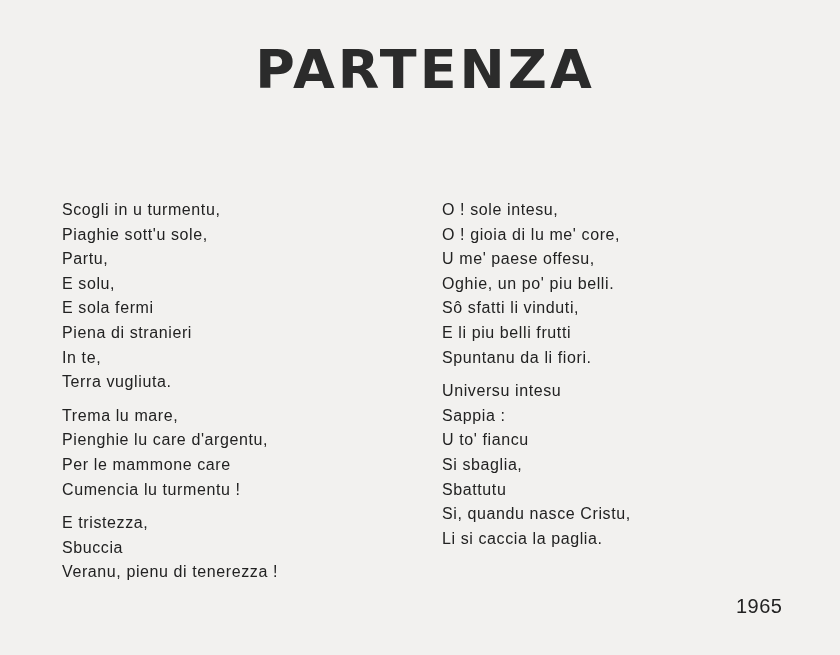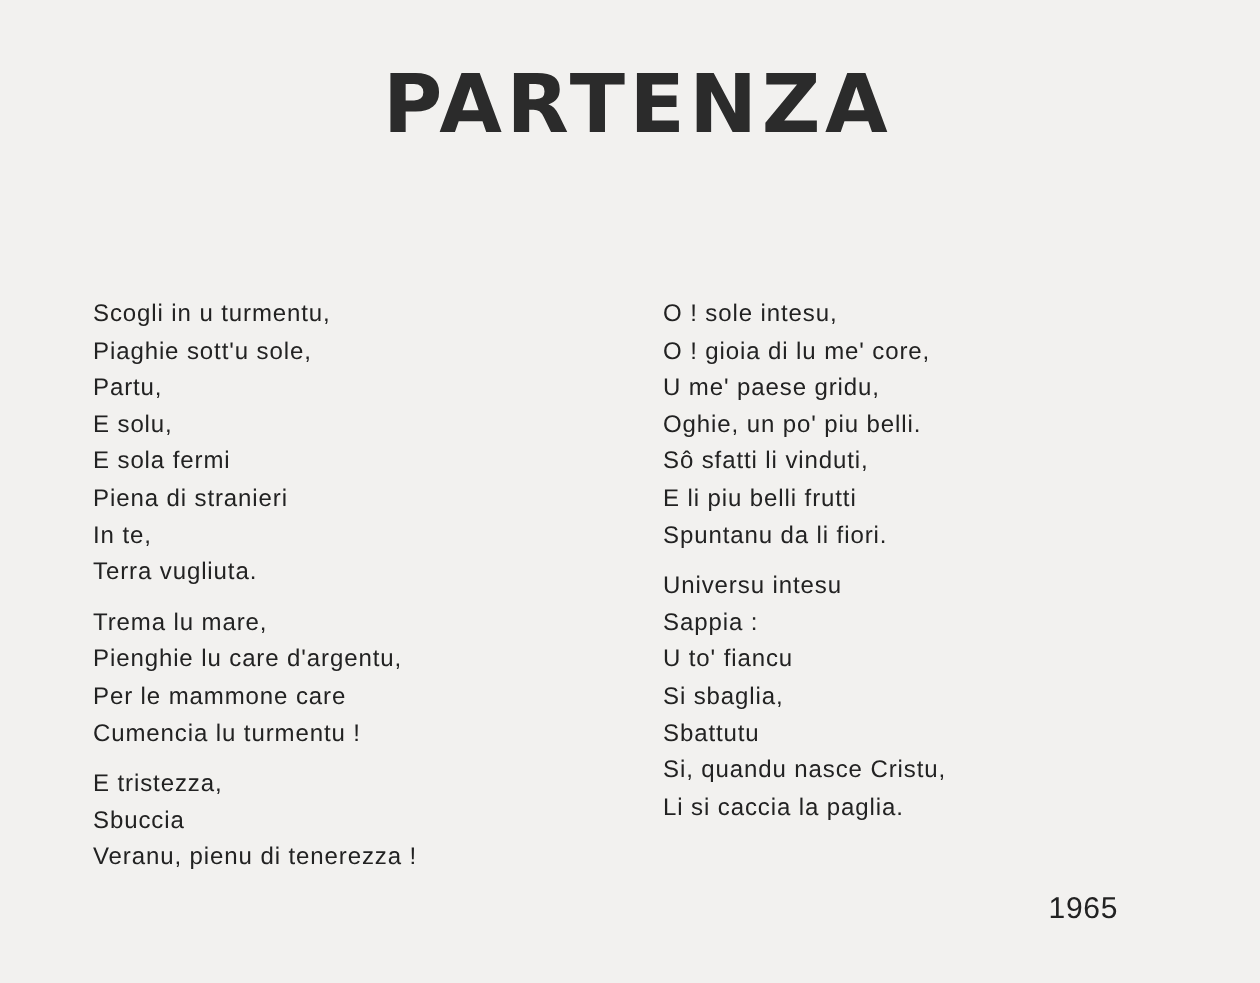--- a/index.html
+++ b/index.html
@@ -20,21 +20,21 @@
     }
     .col { position: absolute; top: 198px; }
     .col.left { left: 62px; }
     .col.right { left: 442px; }
     .stanza { margin-bottom: 9px; }
     .line {
       font-size: 16px; line-height: 24.6px; letter-spacing: 0.6px;
       white-space: nowrap; color: #222;
     }
     .date {
-      position: absolute; left: 699px; top: 595px;
+      position: absolute; left: 736px; top: 595px;
       font-size: 20px; color: #222; letter-spacing: 0.5px;
     }
   </style>
 </head>
 <body>
 
 <div class="title">PARTENZA</div>
 
 <div class="col left">
   <div class="stanza">
@@ -57,21 +57,21 @@
     <div class="line">E tristezza,</div>
     <div class="line">Sbuccia</div>
     <div class="line">Veranu, pienu di tenerezza !</div>
   </div>
 </div>
 
 <div class="col right">
   <div class="stanza">
     <div class="line">O ! sole intesu,</div>
     <div class="line">O ! gioia di lu me' core,</div>
-    <div class="line">U me' paese gridu,</div>
+    <div class="line">U me' paese offesu,</div>
     <div class="line">Oghie, un po' piu belli.</div>
     <div class="line">Sô sfatti li vinduti,</div>
     <div class="line">E li piu belli frutti</div>
     <div class="line">Spuntanu da li fiori.</div>
   </div>
   <div class="stanza">
     <div class="line">Universu intesu</div>
     <div class="line">Sappia :</div>
     <div class="line">U to' fiancu</div>
     <div class="line">Si sbaglia,</div>

